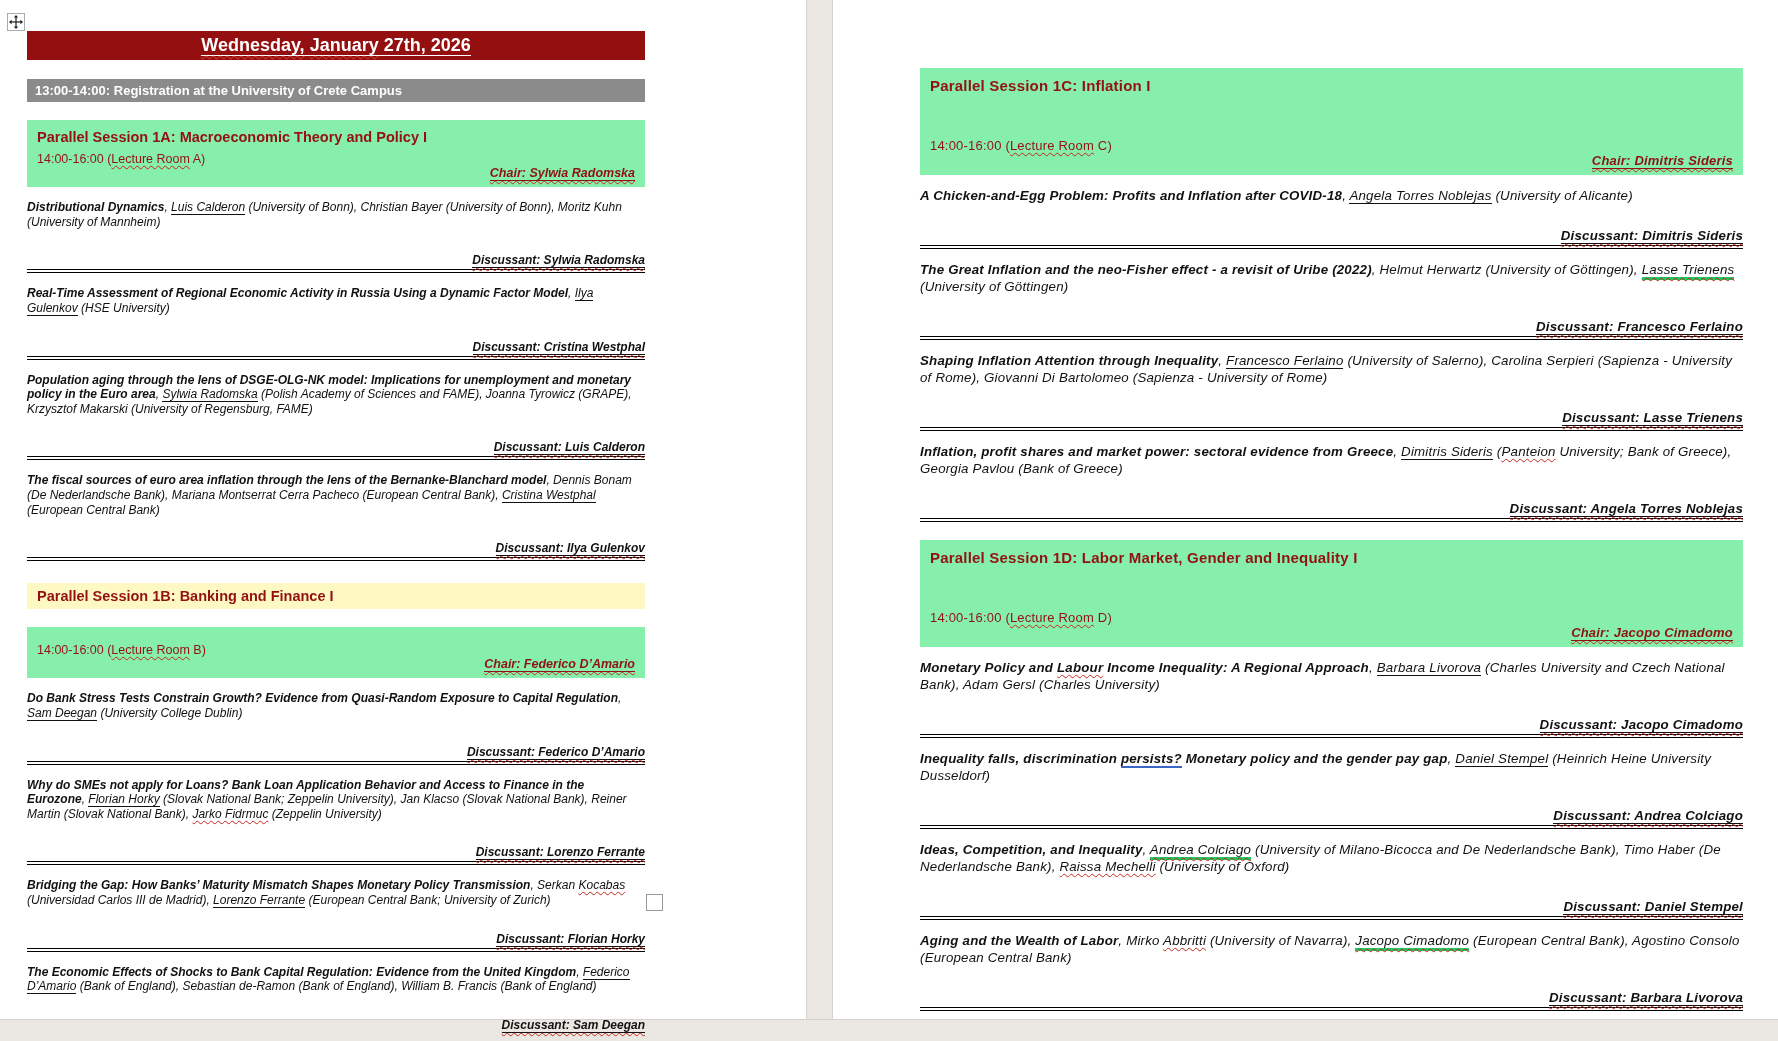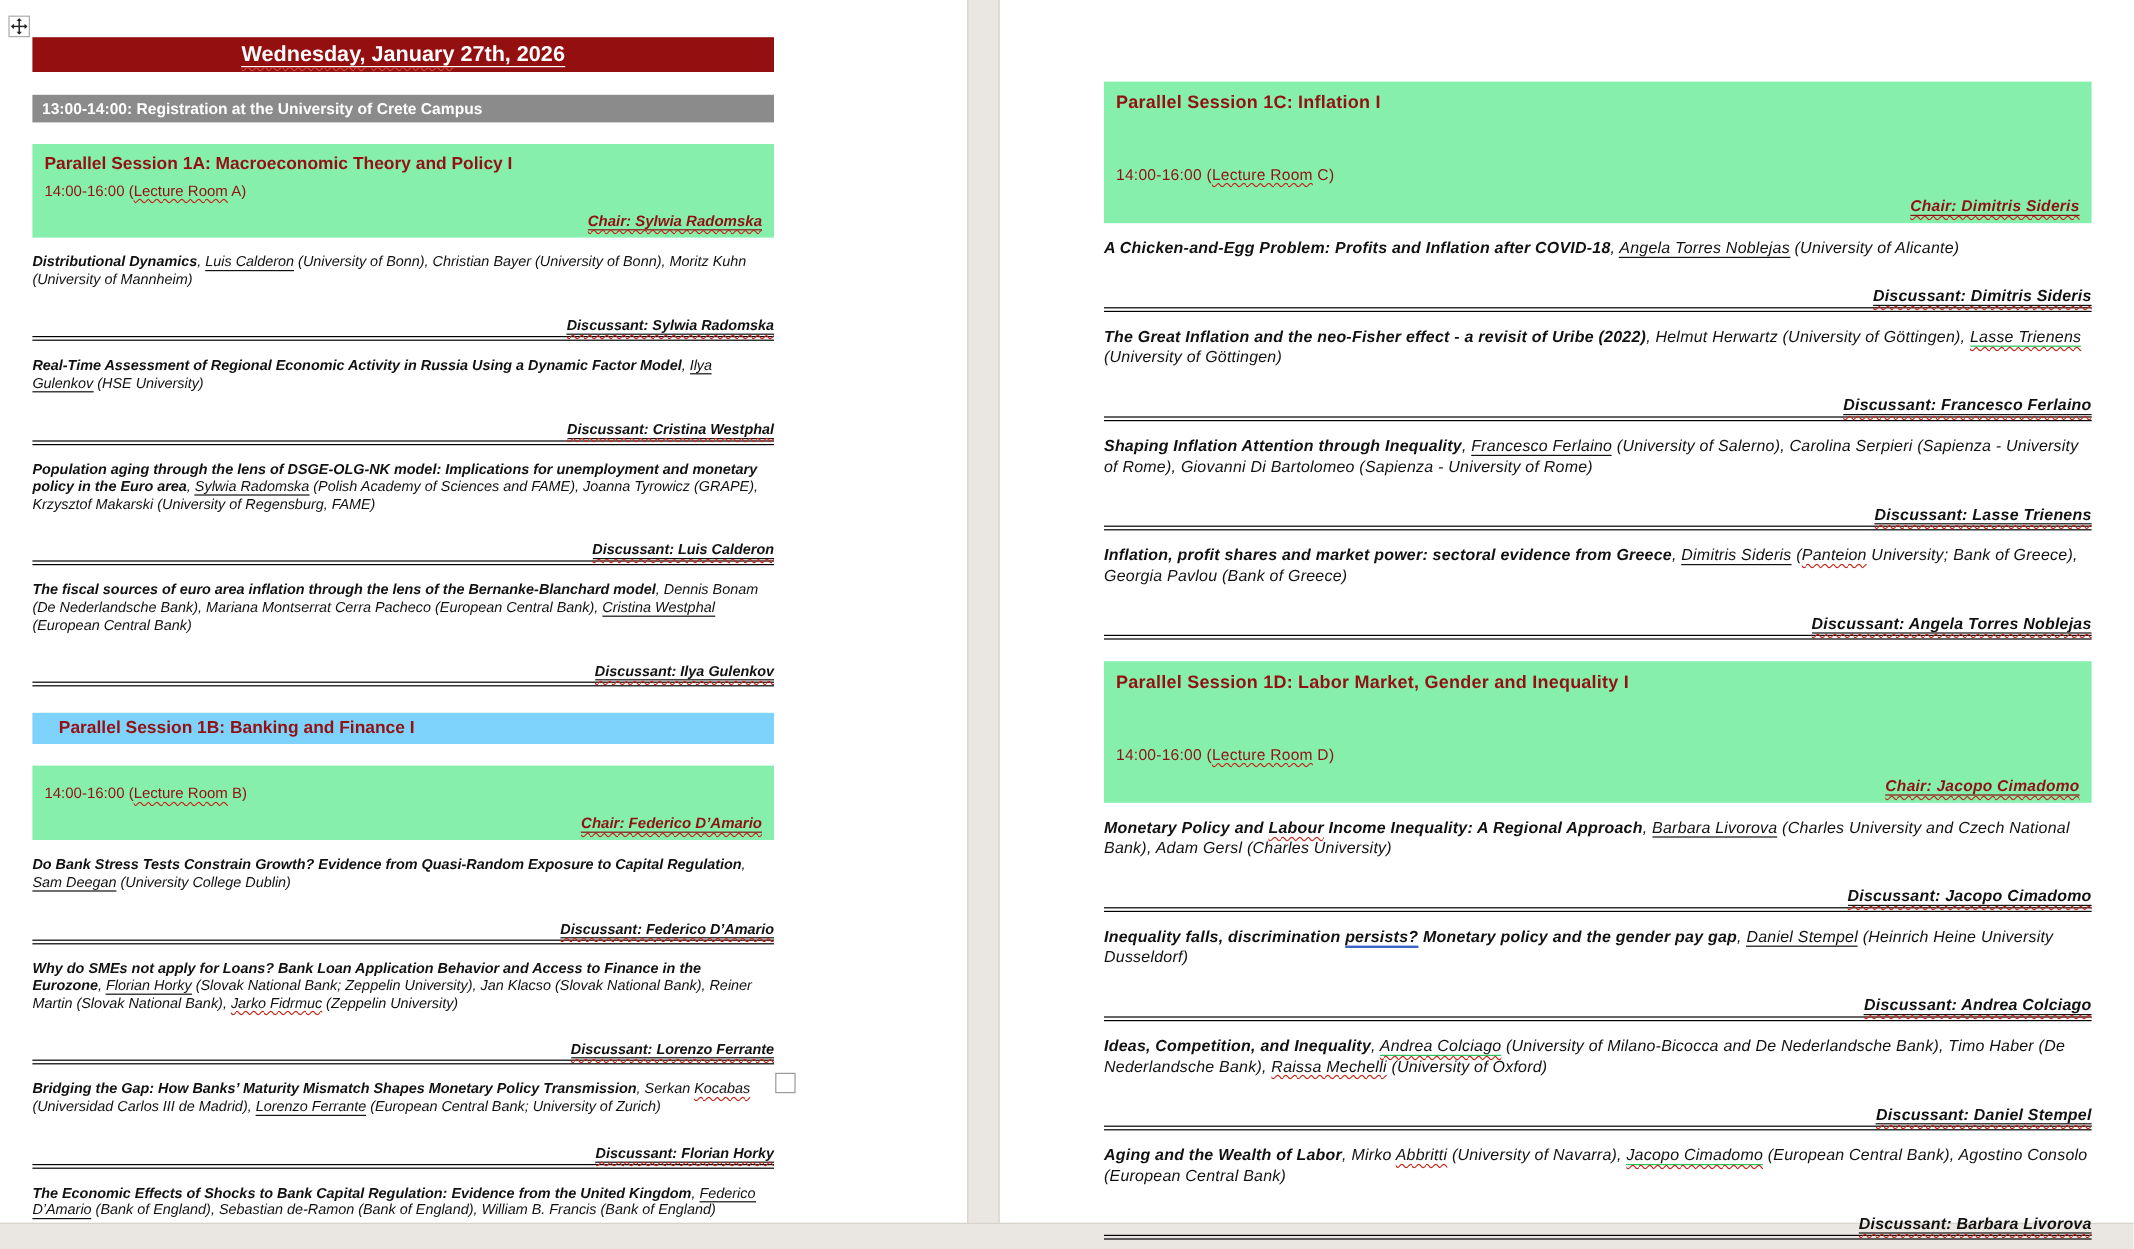--- a/index.html
+++ b/index.html
@@ -17,45 +17,45 @@
   
   .banner{margin-top:31px;height:29px;background:#930f10;text-align:center;line-height:29px;}
   .banner-inner{color:#fff;font-weight:bold;font-size:18px;border-bottom:1.5px solid #fff;}
   .banner-inner .wv{text-decoration:underline wavy #d8453a 1px;text-underline-offset:4px;}
 
   
   .regbar{margin-top:19px;background:#8b8b8b;color:#fff;font-weight:bold;font-size:13px;padding:4px 8px 4px;}
 
   
   .s-block{margin-top:18px;background:#86efac;padding:9px 10px 7px;}
-  .s-titlebar{margin-top:22px;background:#7dd3fc;padding:5px 22px;}
+  .s-titlebar{margin-top:22px;background:#fef9c3;padding:5px 10px;}
   .s-timeblock{margin-top:18px;}
   .s-title{color:#931112;font-weight:bold;font-size:14.5px;}
   .page-right .s-title{font-size:15px;}
   .s-time{color:#931112;font-size:12.5px;margin-top:7px;}
   .page-right .s-time{font-size:13px;margin-top:44px;}
   .s-time .sg-w{text-decoration:underline wavy #c3281c 1px;text-underline-offset:2px;}
-  .s-chair{text-align:right;margin-top:11px;font-size:12.5px;}
+  .s-chair{text-align:right;font-size:12.5px;}
   .page-right .s-chair{font-size:13px;}
   .s-chair span{color:#8f1213;font-weight:bold;font-style:italic;border-bottom:1px solid #8f1213;text-decoration:underline wavy #c3281c 1px;text-underline-offset:3px;}
 
   
   .paper:first-of-type{margin-top:0;}
   .paper .ptext{margin-top:13px;font-style:italic;line-height:1.22;}
   .page-right .paper .ptext{line-height:1.24;}
   .disc{text-align:right;margin-top:24px;font-style:italic;}
   .disc span{font-weight:bold;border-bottom:1px solid #111;text-decoration:underline wavy #c3281c 1px;text-underline-offset:3px;}
   .rule{margin-top:2px;height:2px;border-top:1px solid #000;border-bottom:1px solid #000;}
 
   
   .sg-t{font-weight:bold;}
   .sg-p{}
   .sg-u{border-bottom:1px solid #111;}
   .sg-w{text-decoration:underline wavy #c3281c 1px;text-underline-offset:2px;}
-  .sg-uw{border-bottom:1px solid #22c55e;text-decoration:underline wavy #c3281c 1px;text-underline-offset:3px;}
+  .sg-uw{border-bottom:3px solid #22c55e;text-decoration:underline wavy #c3281c 1px;text-underline-offset:3px;}
   .sg-tw{font-weight:bold;text-decoration:underline wavy #c3281c 1px;text-underline-offset:2px;}
   .sg-tb{font-weight:bold;border-bottom:2px solid #3a66c8;}
 
   
   .move-handle{position:absolute;left:7px;top:13px;width:18px;height:18px;background:#fff;border:1px solid #aaa;box-sizing:border-box;display:flex;align-items:center;justify-content:center;}
   .resize-square{position:absolute;left:646px;top:894px;width:17px;height:17px;background:#fff;border:1px solid #9a9a9a;box-sizing:border-box;}
 </style>
 </head>
 <body>
 

